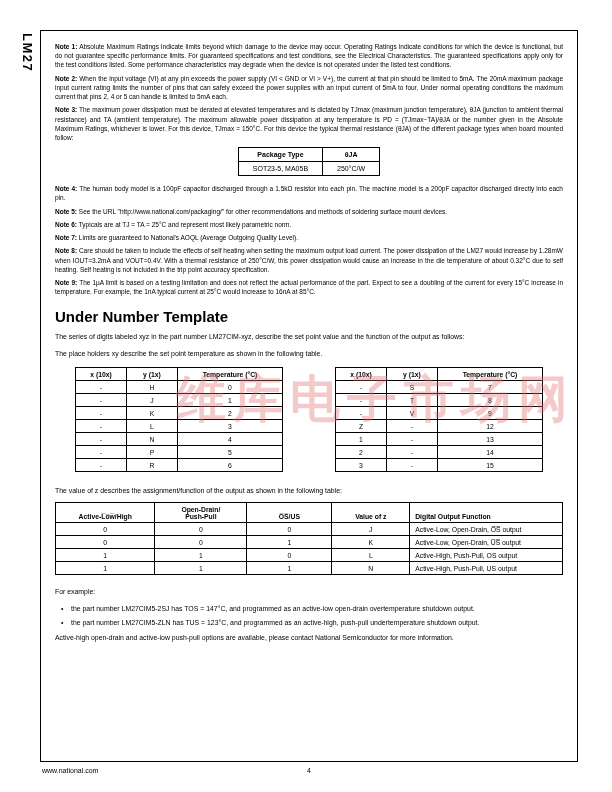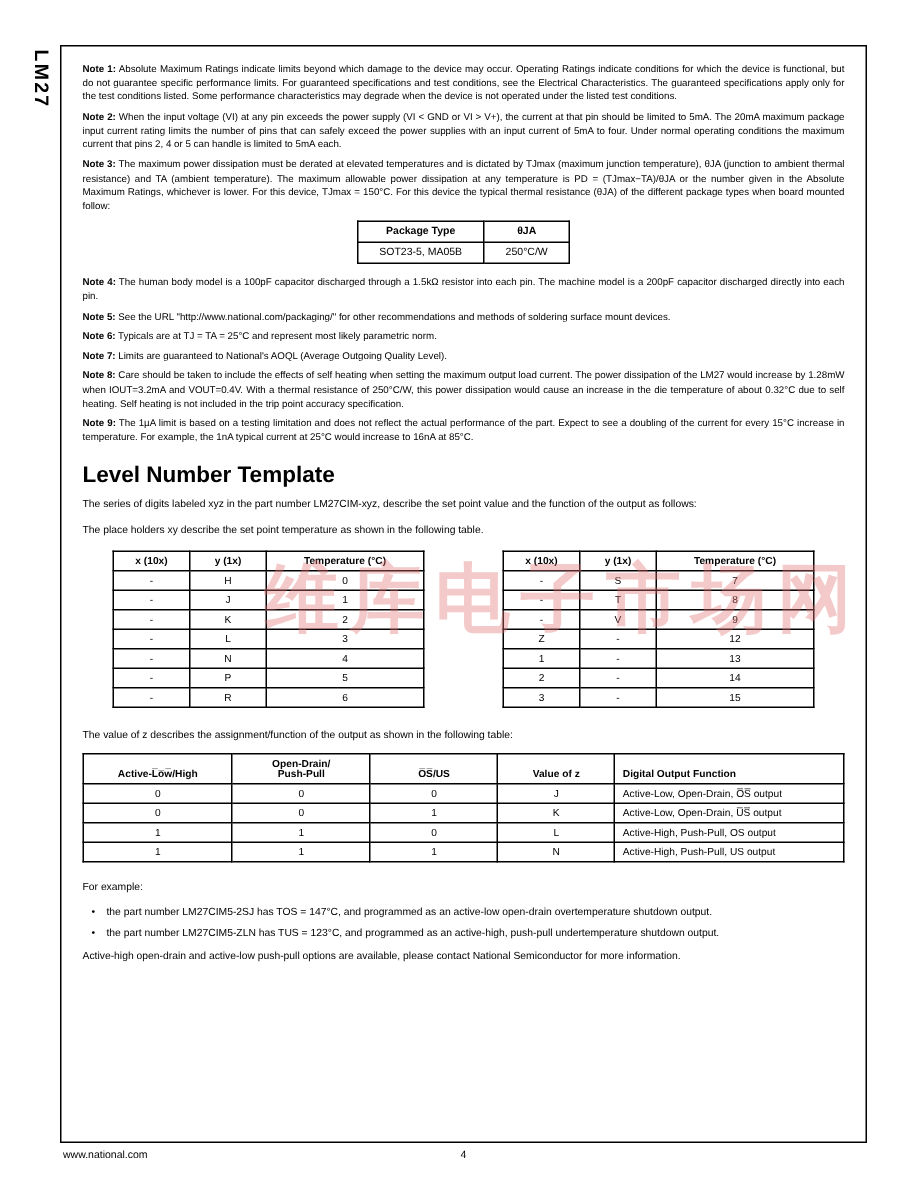--- a/index.html
+++ b/index.html
@@ -92,21 +92,21 @@
       </table>
 
       <p class="note"><b>Note 4:</b> <span>The human body model is a 100pF capacitor discharged through a 1.5kΩ resistor into each pin. The machine model is a 200pF capacitor discharged directly into each pin.</span></p>
       <p class="note"><b>Note 5:</b> <span>See the URL "http://www.national.com/packaging/" for other recommendations and methods of soldering surface mount devices.</span></p>
       <p class="note"><b>Note 6:</b> <span>Typicals are at TJ = TA = 25°C and represent most likely parametric norm.</span></p>
       <p class="note"><b>Note 7:</b> <span>Limits are guaranteed to National's AOQL (Average Outgoing Quality Level).</span></p>
       <p class="note"><b>Note 8:</b> <span>Care should be taken to include the effects of self heating when setting the maximum output load current. The power dissipation of the LM27 would increase by 1.28mW when IOUT=3.2mA and VOUT=0.4V. With a thermal resistance of 250°C/W, this power dissipation would cause an increase in the die temperature of about 0.32°C due to self heating. Self heating is not included in the trip point accuracy specification.</span></p>
       <p class="note"><b>Note 9:</b> <span>The 1µA limit is based on a testing limitation and does not reflect the actual performance of the part. Expect to see a doubling of the current for every 15°C increase in temperature. For example, the 1nA typical current at 25°C would increase to 16nA at 85°C.</span></p>
     </div>
 
-    <h1 class="section-title">Level Number Template</h1>
+    <h1 class="section-title">Under Number Template</h1>
 
     <p class="body-text">The series of digits labeled xyz in the part number LM27CIM-xyz, describe the set point value and the function of the output as follows:</p>
     <p class="body-text">The place holders xy describe the set point temperature as shown in the following table.</p>
 
     <div class="temp-tables">
       <table class="setpoint">
         <thead>
           <tr>
             <th>x (10x)</th>
             <th>y (1x)</th>

